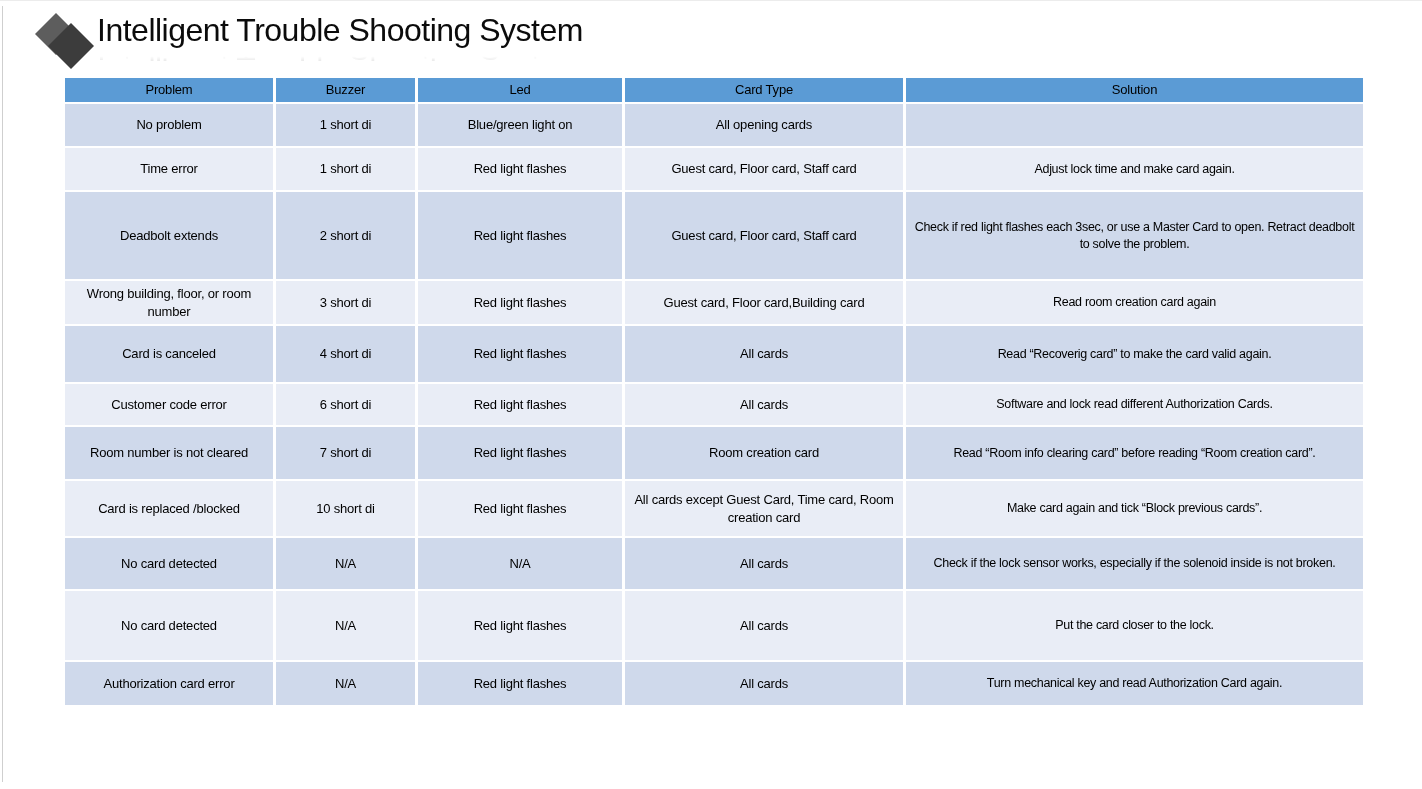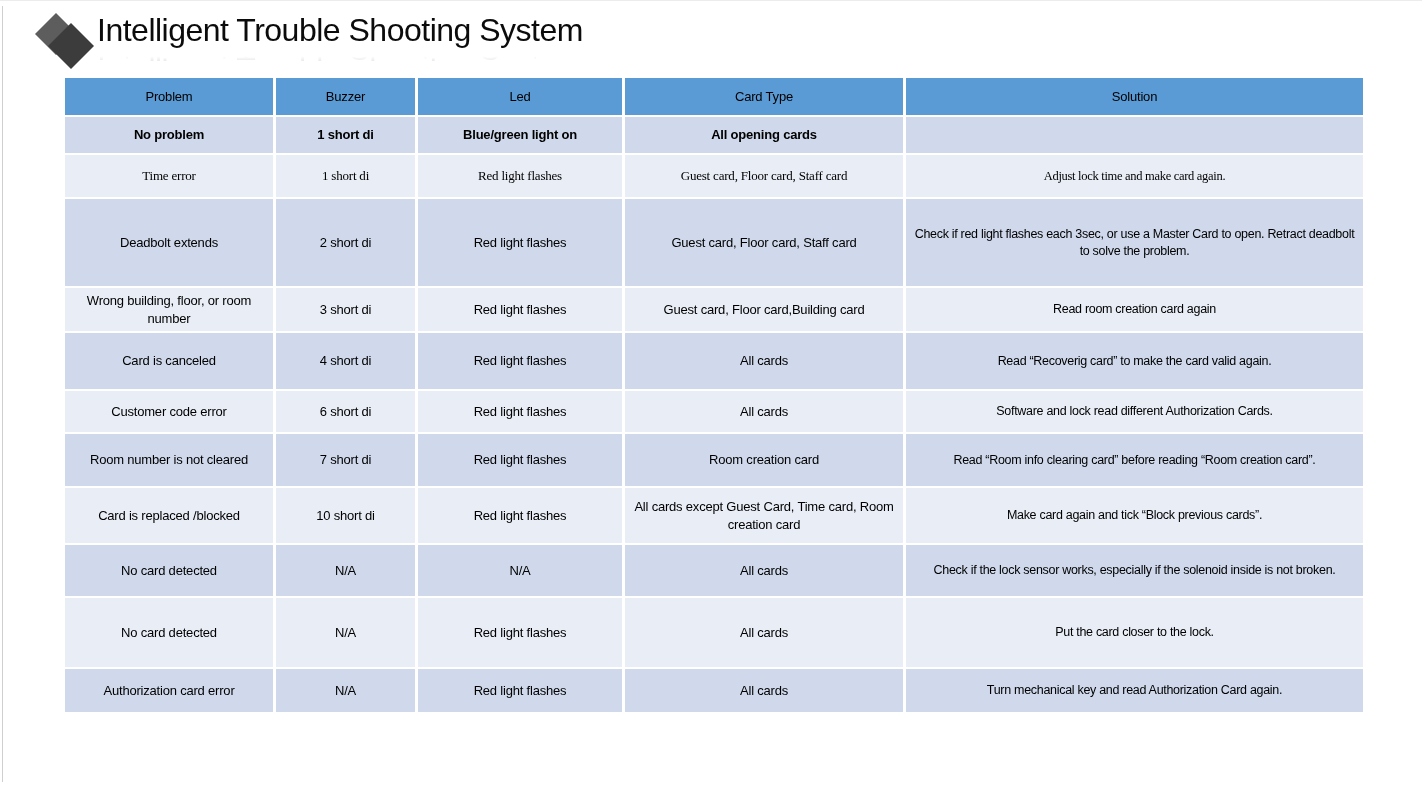--- a/index.html
+++ b/index.html
@@ -22,23 +22,23 @@
         border-collapse:separate;border-spacing:3px 2px;table-layout:fixed;background:#fff;}
   th,td{text-align:center;vertical-align:middle;padding:3px 6px;
         font-size:13px;letter-spacing:-0.2px;line-height:1.35;word-wrap:break-word;}
   th{background:var(--header-bg,#5B9BD5);font-weight:400;}
   tbody tr:nth-child(odd) td{background:var(--band-dark,#CFD9EB);}
   tbody tr:nth-child(even) td{background:var(--band-light,#E9EDF6);}
 
   col.c1{width:208px;} col.c2{width:139px;} col.c3{width:204px;} col.c4{width:278px;} col.c5{width:457px;}
   td:nth-child(5){font-size:12.5px;letter-spacing:-0.3px;}
 
-  thead tr{height:37px;}
-  tbody tr:nth-child(1){height:36px;font-weight:bold;}
-  tbody tr:nth-child(2){height:42px;font-family:Liberation Serif, serif;}
+  thead tr{height:24px;}
+  tbody tr:nth-child(1){height:42px;}
+  tbody tr:nth-child(2){height:42px;}
   tbody tr:nth-child(3){height:87px;margin-top:20px;}
   tbody tr:nth-child(4){height:43px;}
   tbody tr:nth-child(5){height:56px;}
   tbody tr:nth-child(6){height:41px;}
   tbody tr:nth-child(7){height:52px;border-radius:25px;}
   tbody tr:nth-child(8){height:55px;}
   tbody tr:nth-child(9){height:51px;padding-left:20px;}
   tbody tr:nth-child(10){height:69px;}
   tbody tr:nth-child(11){height:43px;}
   tbody tr:nth-child(12){height:53px;}

